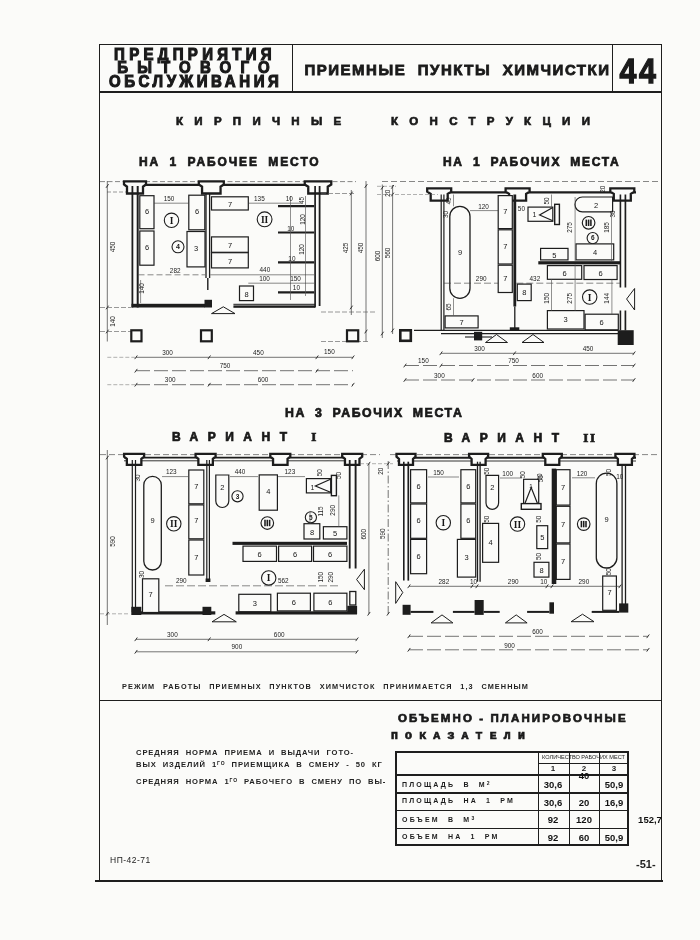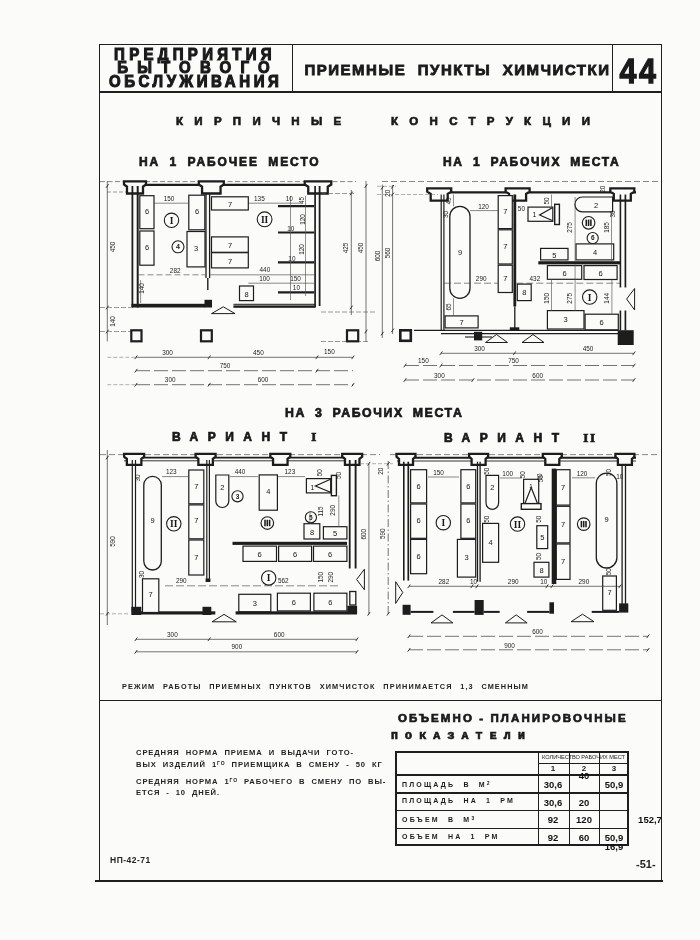--- a/index.html
+++ b/index.html
@@ -38,21 +38,20 @@
 <div class="abs hdr-big" style="left:172px;top:429px;font-size:12px;letter-spacing:9.5px;word-spacing:2px;">ВАРИАНТ <span style="letter-spacing:1px;font-family:'Liberation Serif',serif;font-size:13px;">I</span></div>
 <div class="abs hdr-big" style="left:444px;top:429.5px;font-size:12px;letter-spacing:9.5px;word-spacing:2px;">ВАРИАНТ <span style="letter-spacing:1.5px;font-family:'Liberation Serif',serif;font-size:13px;">II</span></div>
 
 <div class="abs" style="left:122px;top:682px;font-size:7.3px;font-weight:bold;letter-spacing:1.1px;word-spacing:4.6px;color:#222;white-space:nowrap;">РЕЖИМ РАБОТЫ ПРИЕМНЫХ ПУНКТОВ ХИМЧИСТОК ПРИНИМАЕТСЯ 1,3 СМЕННЫМ</div>
 <div class="abs ink" style="left:100px;top:700px;width:562px;height:1.3px;"></div>
 
 <div class="abs p" style="left:122px;top:747px;font-size:7.6px;font-weight:bold;letter-spacing:0.9px;word-spacing:3px;line-height:11.3px;color:#222;margin-left:14px;">
   <div>СРЕДНЯЯ НОРМА ПРИЕМА И ВЫДАЧИ ГОТО-</div>
   <div>ВЫХ ИЗДЕЛИЙ 1<span style="font-size:5px;vertical-align:2px;">ГО</span> ПРИЕМЩИКА В СМЕНУ - 50 КГ</div>
   <div style="margin-top:4.5px;">СРЕДНЯЯ НОРМА 1<span style="font-size:5px;vertical-align:2px;">ГО</span> РАБОЧЕГО В СМЕНУ ПО ВЫ-</div>
-  <div>ЕТСЯ - 10 ДНЕЙ.</div>
 </div>
 
 <div class="abs hdr-big" style="left:398px;top:712px;font-size:11.5px;letter-spacing:2.1px;">ОБЪЕМНО - ПЛАНИРОВОЧНЫЕ</div>
 <div class="abs hdr-big" style="left:391px;top:728.5px;font-size:11.5px;letter-spacing:7.2px;font-family:Liberation Mono, monospace;">ПОКАЗАТЕЛИ</div>
 
 <div class="abs" style="left:395px;top:751px;width:234px;height:95px;">
   <div class="abs" style="left:0;top:0;width:234px;height:95px;border:2px solid #1e1e1e;box-sizing:border-box;"></div>
   <div class="abs ink" style="left:143px;top:0;width:1.1px;height:95px;"></div>
   <div class="abs ink" style="left:173.6px;top:0;width:1.1px;height:95px;"></div>
   <div class="abs ink" style="left:203.6px;top:0;width:1.1px;height:95px;"></div>
@@ -67,34 +66,34 @@
   <div class="abs" style="left:204px;top:13px;width:30px;text-align:center;font-size:8px;font-weight:bold;">3</div>
   <div class="abs tl" style="left:7px;top:28.5px;">ПЛОЩАДЬ В М<span style="font-size:5px;vertical-align:2px;">2</span></div>
   <div class="abs tl" style="left:7px;top:46.3px;">ПЛОЩАДЬ НА 1 РМ</div>
   <div class="abs tl" style="left:7px;top:64.1px;">ОБЪЕМ В М<span style="font-size:5px;vertical-align:2px;">3</span></div>
   <div class="abs tl" style="left:7px;top:81.9px;">ОБЪЕМ НА 1 РМ</div>
   <div class="abs tn" style="left:143px;top:27.7px;">30,6</div>
     <div class="abs tn" style="left:174px;top:19px;">40</div>
     <div class="abs tn" style="left:204px;top:27.7px;">50,9</div>
   <div class="abs tn" style="left:143px;top:45.5px;">30,6</div>
     <div class="abs tn" style="left:174px;top:45.5px;">20</div>
-    <div class="abs tn" style="left:204px;top:45.5px;margin-top:44px;">16,9</div>
+    <div class="abs tn" style="left:204px;top:45.5px;">16,9</div>
   <div class="abs tn" style="left:143px;top:63.3px;">92</div>
     <div class="abs tn" style="left:174px;top:63.3px;">120</div>
     <div class="abs tn" style="left:204px;top:63.3px;margin-left:36px;">152,7</div>
   <div class="abs tn" style="left:143px;top:81.1px;">92</div>
     <div class="abs tn" style="left:174px;top:81.1px;">60</div>
     <div class="abs tn" style="left:204px;top:81.1px;">50,9</div>
 </div>
 <style>
  .tl{font-size:7px;font-weight:bold;letter-spacing:2.2px;word-spacing:4px;color:#1c1c1c;white-space:nowrap;}
  .tn{font-size:9.5px;font-weight:bold;width:30px;text-align:center;color:#111;}
 </style>
 
-<div class="abs" style="left:110px;top:855px;font-size:8.5px;font-weight:bold;letter-spacing:0.5px;color:#222;">НП-42-71</div>
+<div class="abs" style="left:110px;top:855px;font-size:8.5px;font-weight:normal;letter-spacing:0.5px;color:#222;">НП-42-71</div>
 <div class="abs" style="left:636px;top:858px;font-size:11px;font-weight:bold;color:#222;">-51-</div>
 
 <svg class="abs" style="left:0;top:0;" width="700" height="940" viewBox="0 0 700 940">
 <g>
 <line x1="100" y1="181.6" x2="356" y2="181.6" stroke="#555" stroke-width="0.7" stroke-dasharray="5,2.5"></line>
 <line x1="124" y1="184.8" x2="331" y2="184.8" stroke="#1d1d1d" stroke-width="2.3"></line>
 <line x1="107" y1="192.0" x2="128" y2="192.0" stroke="#555" stroke-width="0.6" stroke-dasharray="4,2"></line>
 <path d="M124.0,181.3 L146.0,181.3 L146.0,184.5 L143.0,186.7 L143.0,193.5 L127.0,193.5 L127.0,186.7 L124.0,184.5 Z" fill="#fbfbf9" stroke="#1d1d1d" stroke-width="2.3"></path>
 <path d="M198.8,181.3 L223.8,181.3 L223.8,184.5 L220.55,186.7 L220.55,193.5 L202.05,193.5 L202.05,186.7 L198.8,184.5 Z" fill="#fbfbf9" stroke="#1d1d1d" stroke-width="2.3"></path>
 <path d="M304.75,181.3 L331.25,181.3 L331.25,184.5 L327.75,186.7 L327.75,193.5 L308.25,193.5 L308.25,186.7 L304.75,184.5 Z" fill="#fbfbf9" stroke="#1d1d1d" stroke-width="2.3"></path>

